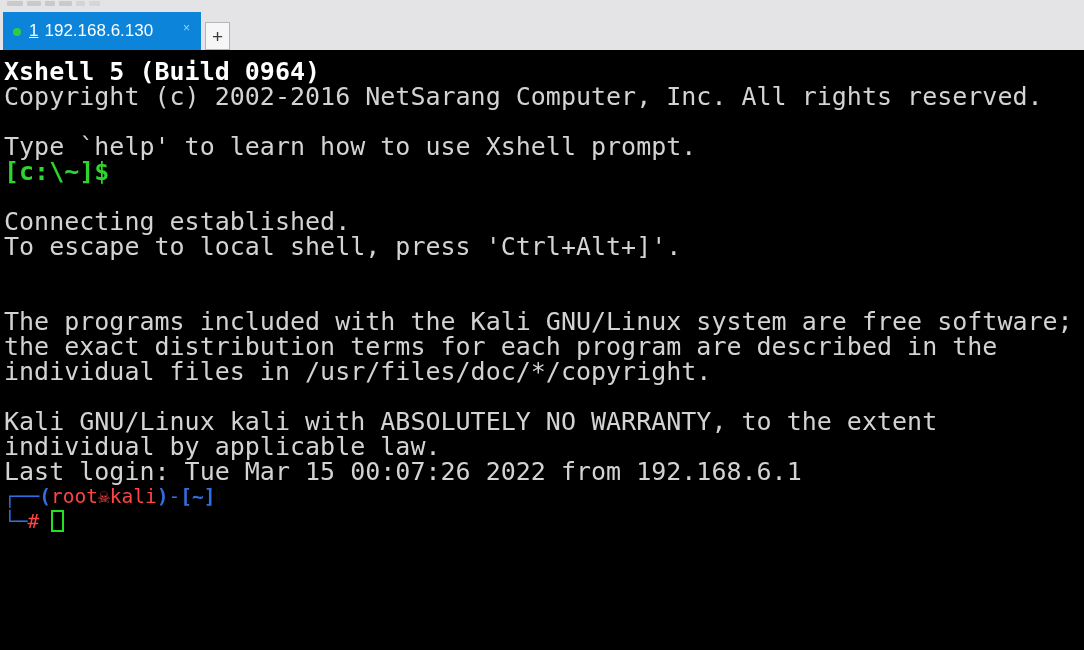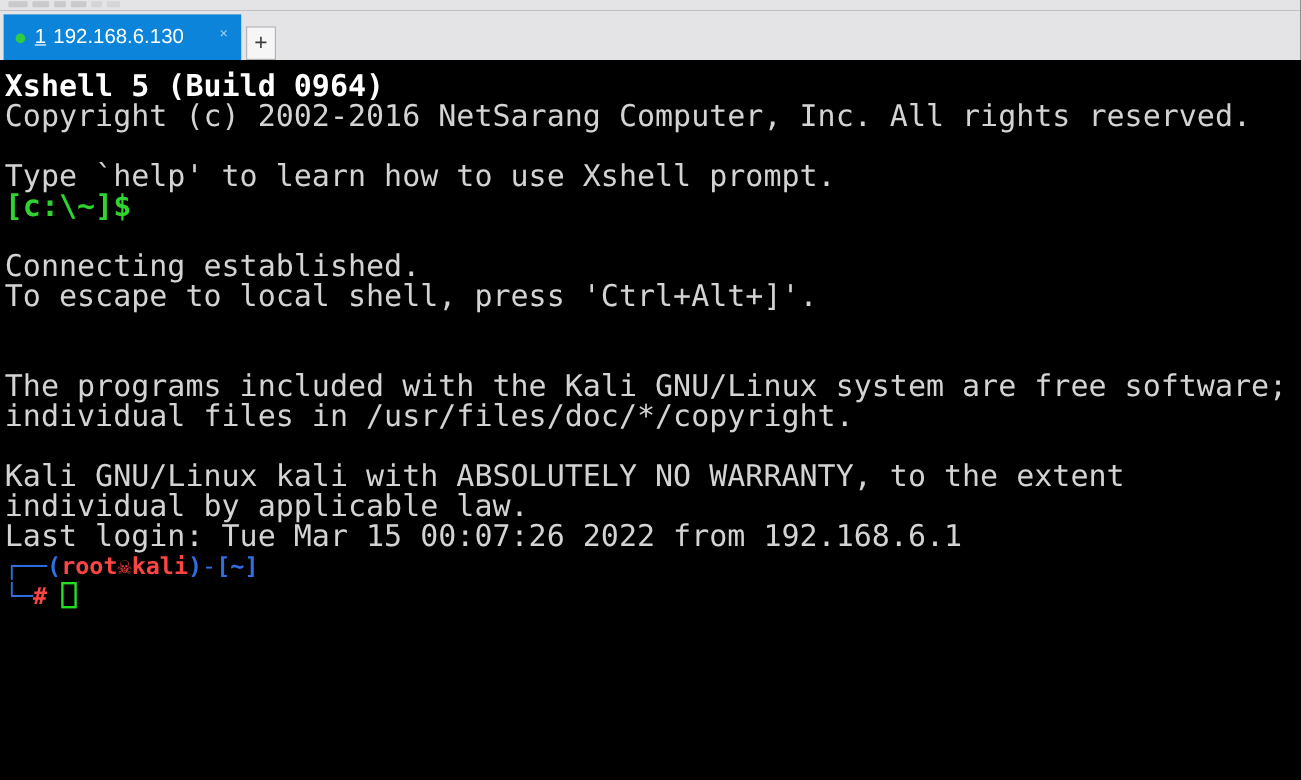--- a/index.html
+++ b/index.html
@@ -129,21 +129,21 @@
     font-size: 25px;
     font-family: "DejaVu Sans Mono", "Liberation Mono", monospace;
     color: #d0d0d0;
     white-space: pre;
     letter-spacing: 0px;
   }
   .line.blank { color: transparent; }
   .c-white   { color: #ffffff; font-weight: bold; }
   .c-fg      { color: #d3d3d3; }
   .c-green   { color: #2fd42f; font-weight: bold; }
-  .c-red     { color: #ff4444; font-weight: bold; }
+  .c-red     { color: #ff4444; font-weight: normal; }
   .c-blue    { color: #2f6fe0; font-weight: bold; }
   .c-blue2   { color: #2f6fe0; }
 
   
   .prompt-block {
     position: relative;
     height: 50px;
   }
   .prompt-row {
     height: 25px;
@@ -195,20 +195,21 @@
     <div class="line c-fg">Copyright (c) 2002-2016 NetSarang Computer, Inc. All rights reserved.</div>
     <div class="line blank"></div>
     <div class="line c-fg">Type `help' to learn how to use Xshell prompt.</div>
     <div class="line c-green">[c:\~]$</div>
     <div class="line blank"></div>
     <div class="line c-fg">Connecting established.</div>
     <div class="line c-fg">To escape to local shell, press 'Ctrl+Alt+]'.</div>
     <div class="line blank"></div>
     <div class="line blank"></div>
     <div class="line c-fg">The programs included with the Kali GNU/Linux system are free software;</div>
+    <div class="line c-fg">the exact distribution terms for each program are described in the</div>
     <div class="line c-fg">individual files in /usr/files/doc/*/copyright.</div>
     <div class="line blank"></div>
     <div class="line c-fg">Kali GNU/Linux kali with ABSOLUTELY NO WARRANTY, to the extent</div>
     <div class="line c-fg">individual by applicable law.</div>
     <div class="line c-fg">Last login: Tue Mar 15 00:07:26 2022 from 192.168.6.1</div>
 
     <div class="prompt-block">
       <div class="prompt-row"><span class="boxchar">┌──</span><span class="c-blue">(</span><span class="c-red">root</span><span class="c-red">☠</span><span class="c-red">kali</span><span class="c-blue">)</span><span class="c-blue2">-</span><span class="c-blue">[</span><span class="c-blue">~</span><span class="c-blue">]</span></div>
 
       <div class="prompt-row"><span class="boxchar">└─</span><span class="c-red">#</span><span class="cursor-box"></span><span></span></div>

